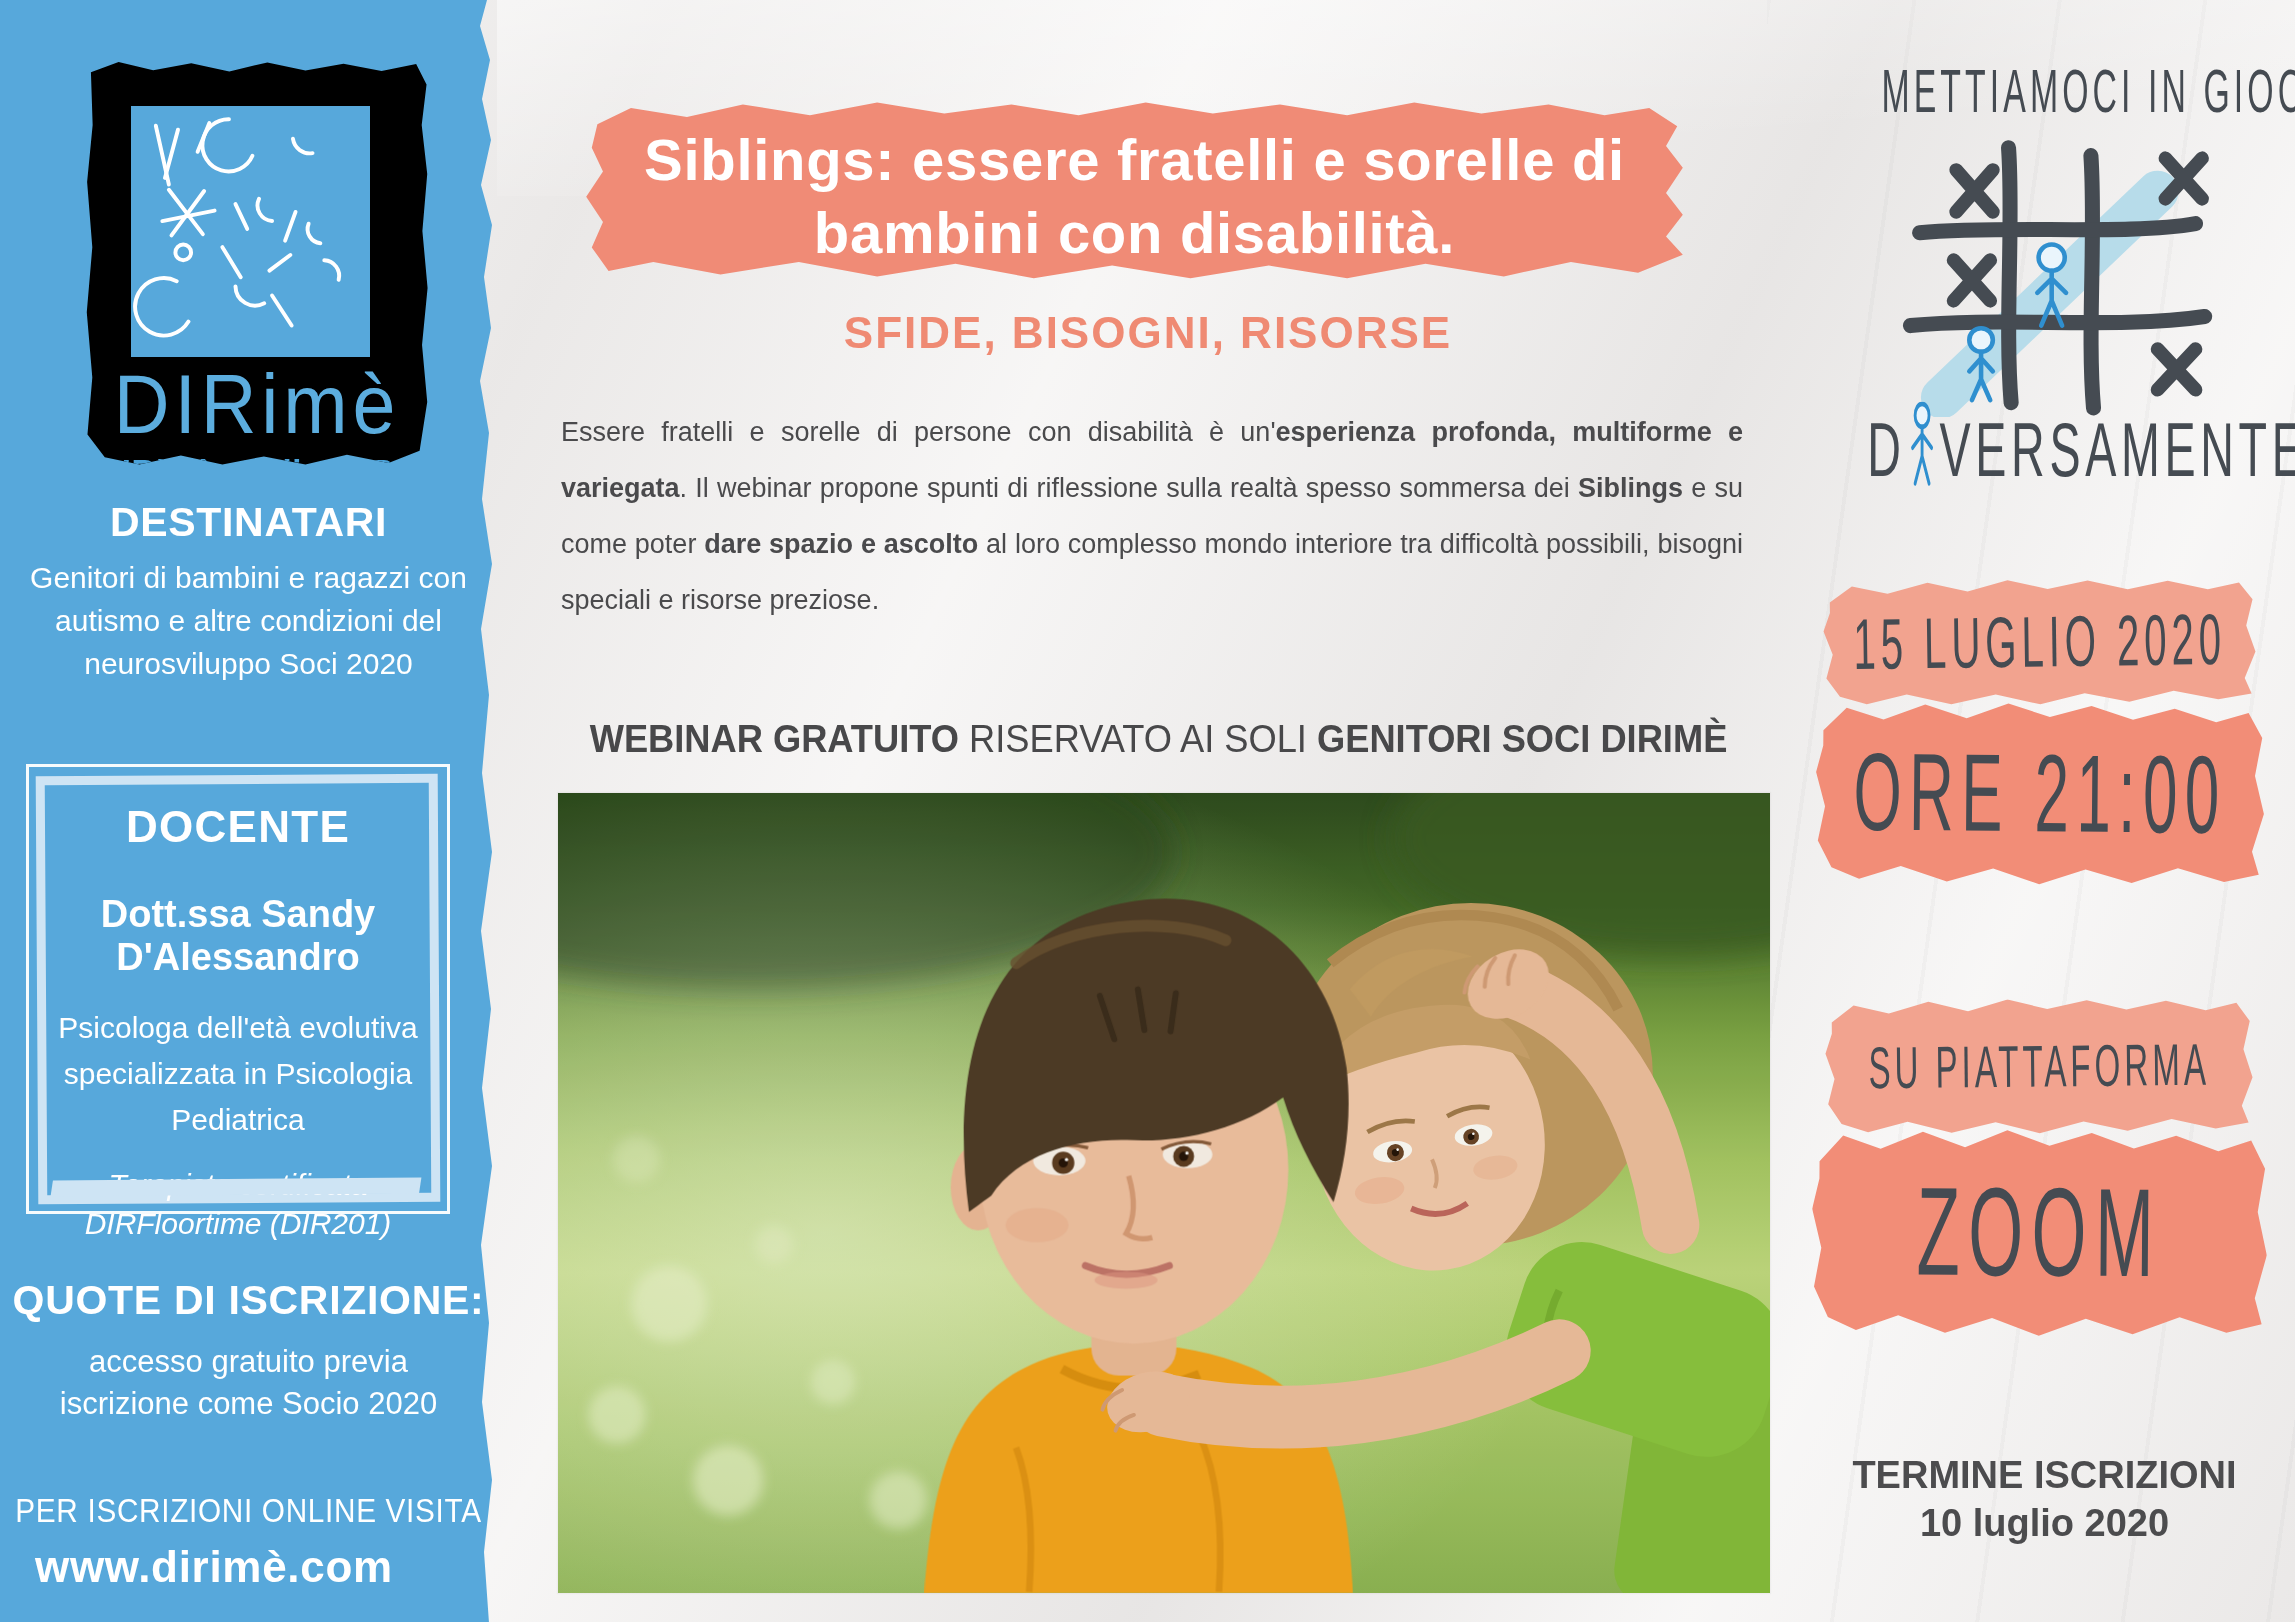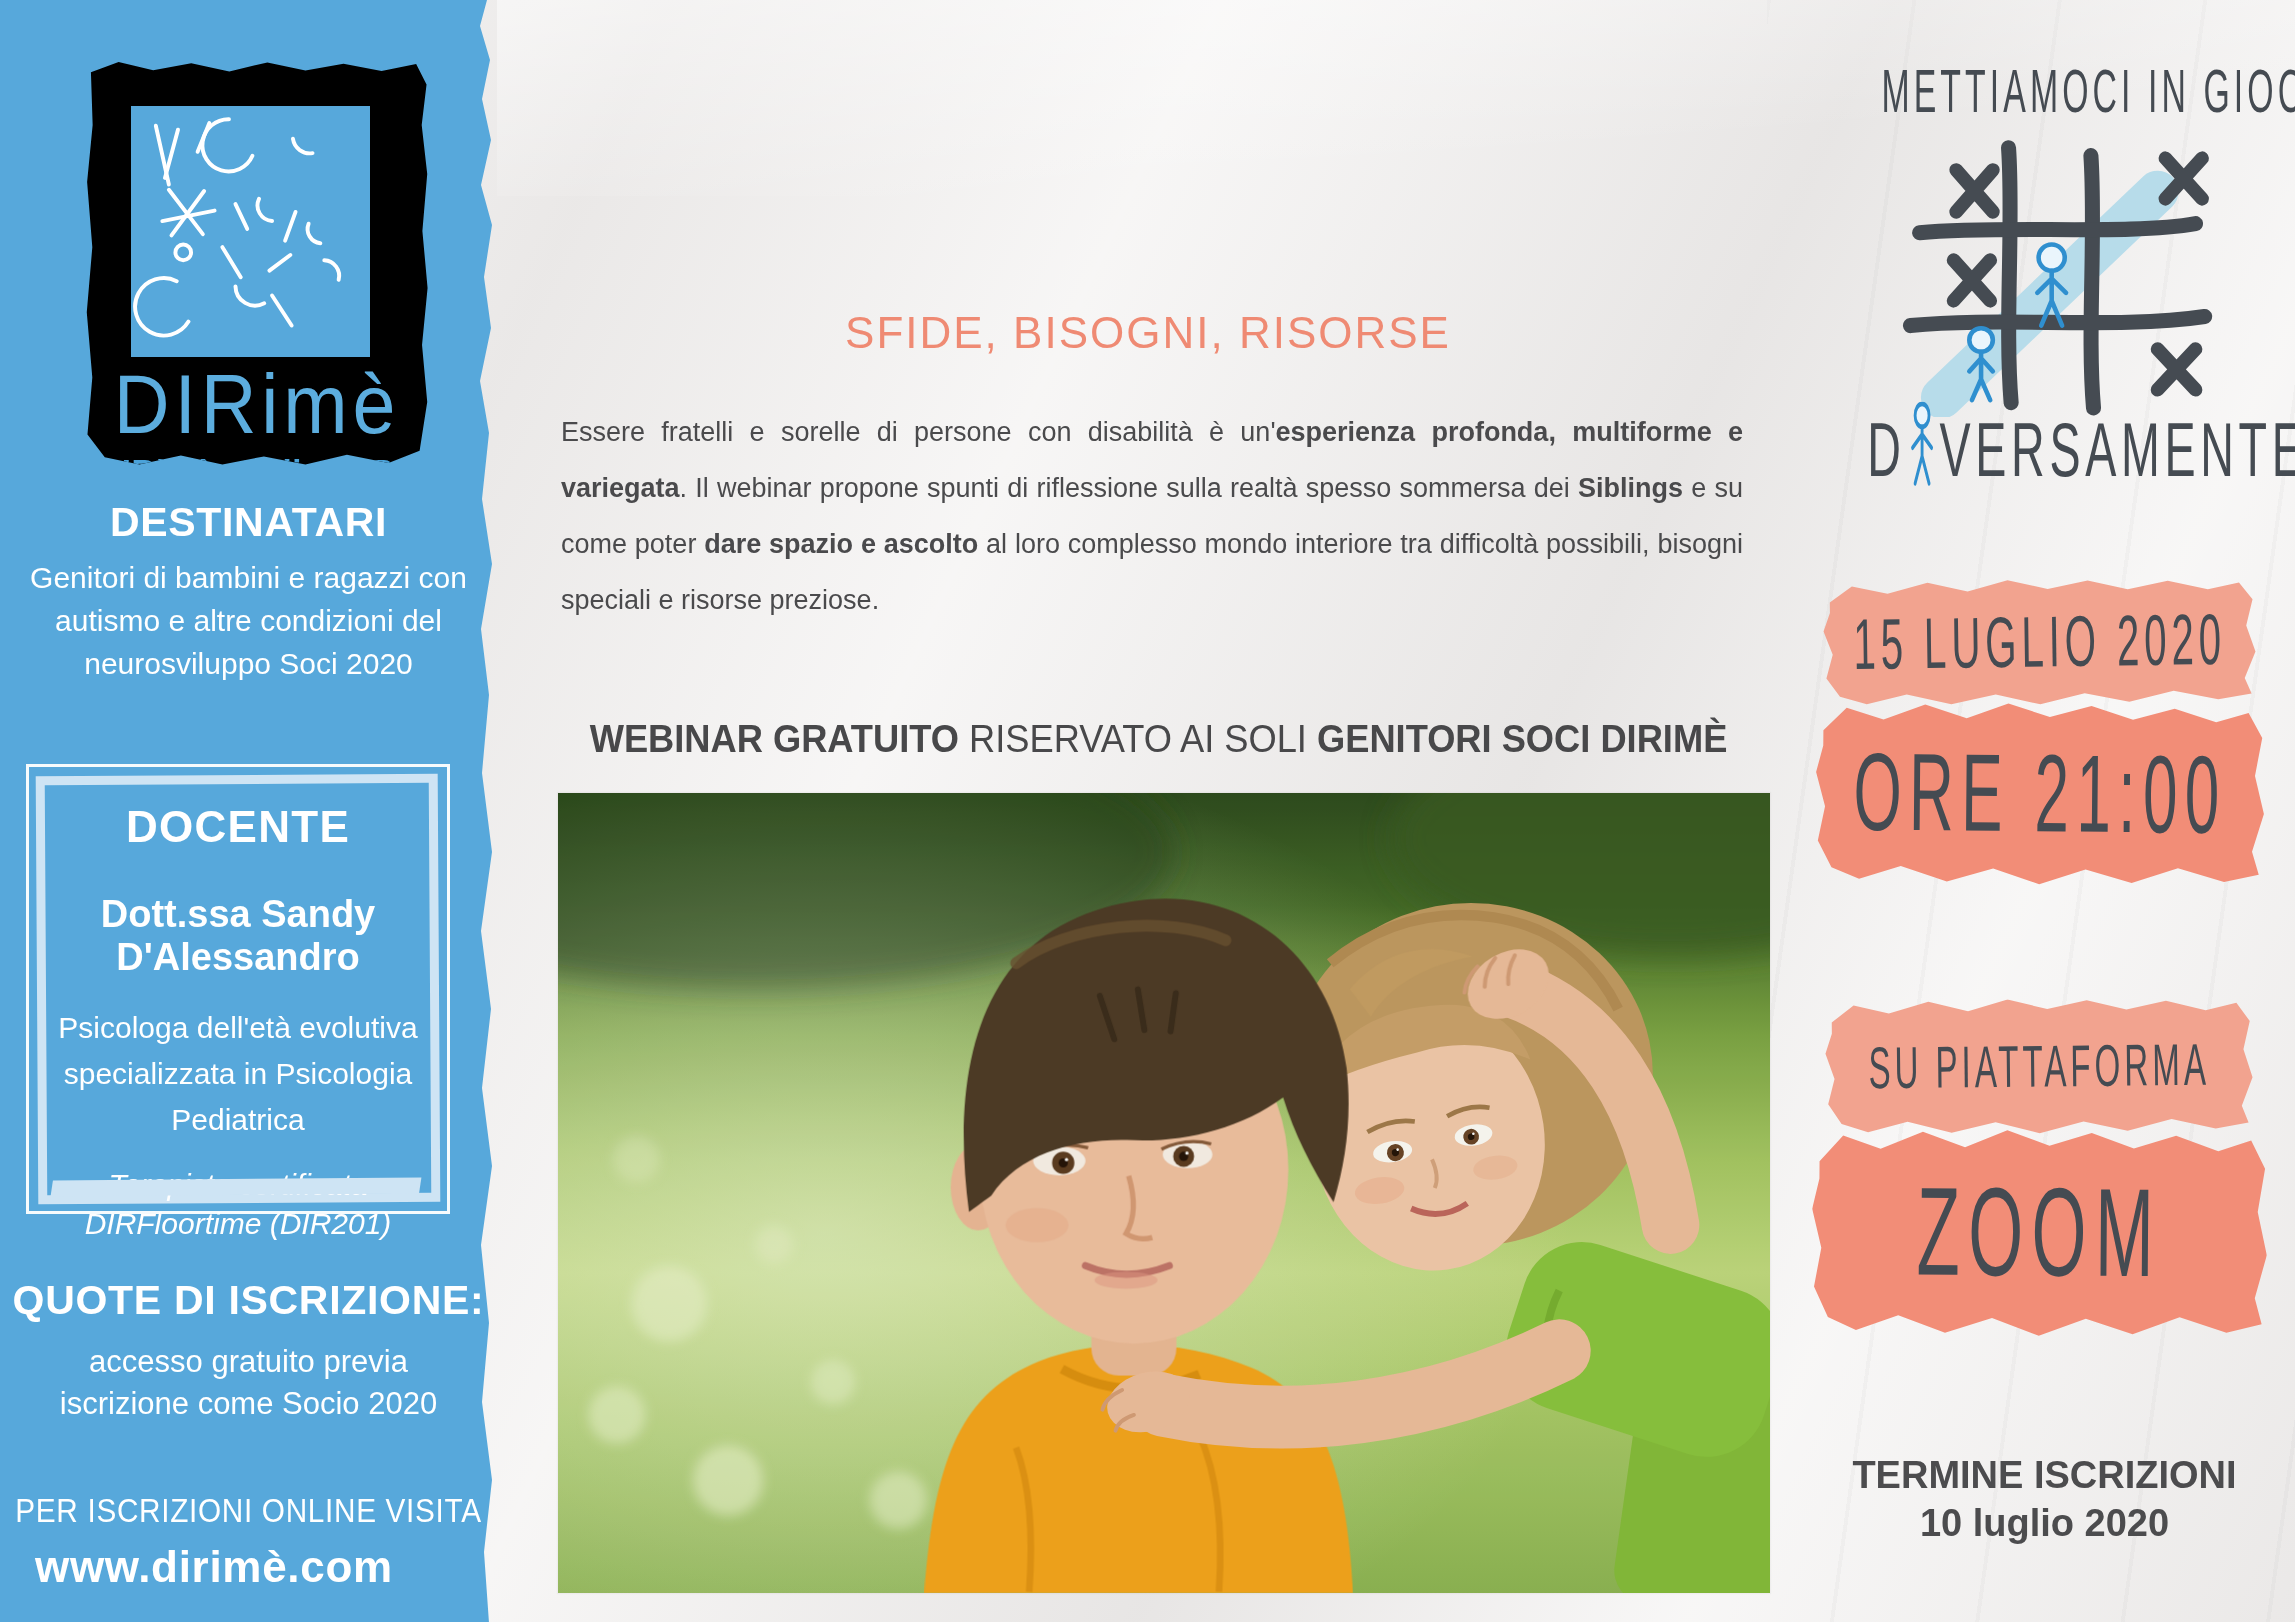--- a/index.html
+++ b/index.html
@@ -45,21 +45,21 @@
     font-size:31px;letter-spacing:0.7px;transform:scale(0.96,1.08);}
   .side-url{position:absolute;left:0;top:1542px;width:497px;text-align:left;color:#fff;
     font-size:44px;font-weight:bold;letter-spacing:0.7px;padding-left:35px;}
 
   
   .banner{position:absolute;left:575px;top:99px;width:1119px;height:181px;background:#f08b76;
     clip-path:polygon(2% 14%,5% 5%,10% 10%,15% 3%,21% 9%,27% 2%,33% 8%,39% 3%,45% 9%,51% 2%,57% 8%,63% 3%,69% 9%,75% 2%,81% 8%,87% 3%,92% 9%,96% 5%,98.5% 15%,97.5% 26%,99% 38%,97.5% 52%,99% 64%,97.5% 76%,99% 86%,95% 96%,89% 90%,83% 98%,76% 91%,69% 99%,62% 92%,55% 99%,48% 92%,41% 99%,34% 91%,27% 98%,20% 90%,13% 97%,7% 90%,3% 95%,1.5% 82%,2.5% 68%,1% 54%,2.5% 40%,1.5% 27%);}
   .banner-text{position:absolute;left:0;right:0;top:23.6px;text-align:center;color:#fff;
     font-size:58px;font-weight:bold;line-height:73px;letter-spacing:0.7px;}
   .subtitle{position:absolute;left:556px;top:308px;width:1184px;text-align:center;color:#ef8a73;
-    font-size:44px;font-weight:normal;letter-spacing:2px;}
+    font-size:44px;font-weight:bold;letter-spacing:2px;}
   .paragraph{position:absolute;left:561px;top:404px;width:1182px;color:#4a4a4c;
     font-size:27px;line-height:56px;text-align:justify;}
   .paragraph .b{font-weight:bold;}
   .webinar-line{position:absolute;left:537px;top:718px;width:1243px;text-align:center;color:#48484a;
     font-size:37px;letter-spacing:0px;transform:scale(0.98,1.06);}
   .webinar-line .b{font-weight:bold;}
   .photo{position:absolute;left:558px;top:793px;width:1212px;height:800px;overflow:hidden;
     box-shadow:0 0 0 1.3px rgba(0,0,0,.03);}
   .photo svg{display:block;width:100%;height:100%;}
 
@@ -136,20 +136,26 @@
       </div>
     </div>
 
     <div class="side-head quote-head">QUOTE DI ISCRIZIONE:</div>
     <div class="quote-text">accesso gratuito previa iscrizione come Socio 2020</div>
 
     <div class="iscrizioni-label">PER ISCRIZIONI ONLINE VISITA</div>
     <div class="side-url">www.dirimè.com</div>
   </div>
 
+  <div class="banner">
+    <div class="banner-text">
+      <span>Siblings: essere fratelli e sorelle di</span><br>
+      <span>bambini con disabilità.</span>
+    </div>
+  </div>
   <div class="subtitle">SFIDE, BISOGNI, RISORSE</div>
   <div class="paragraph"><span>Essere fratelli e sorelle di persone con disabilità è un'</span><span class="b">esperienza profonda, multiforme e variegata</span><span>. Il webinar propone spunti di riflessione sulla realtà spesso sommersa dei </span><span class="b">Siblings</span><span> e su come poter </span><span class="b">dare spazio e ascolto</span><span> al loro complesso mondo interiore tra difficoltà possibili, bisogni speciali e risorse preziose.</span></div>
   <div class="webinar-line"><span class="b">WEBINAR GRATUITO</span><span> RISERVATO AI SOLI </span><span class="b">GENITORI SOCI DIRIMÈ</span></div>
 
   <div class="photo">
     <svg viewBox="0 0 1852 1222" preserveAspectRatio="none">
       <defs>
         <linearGradient id="bgG" x1="0" y1="0" x2="0" y2="1">
           <stop offset="0" stop-color="#2e4b1e"></stop>
             <stop offset="0.14" stop-color="#446a27"></stop>

